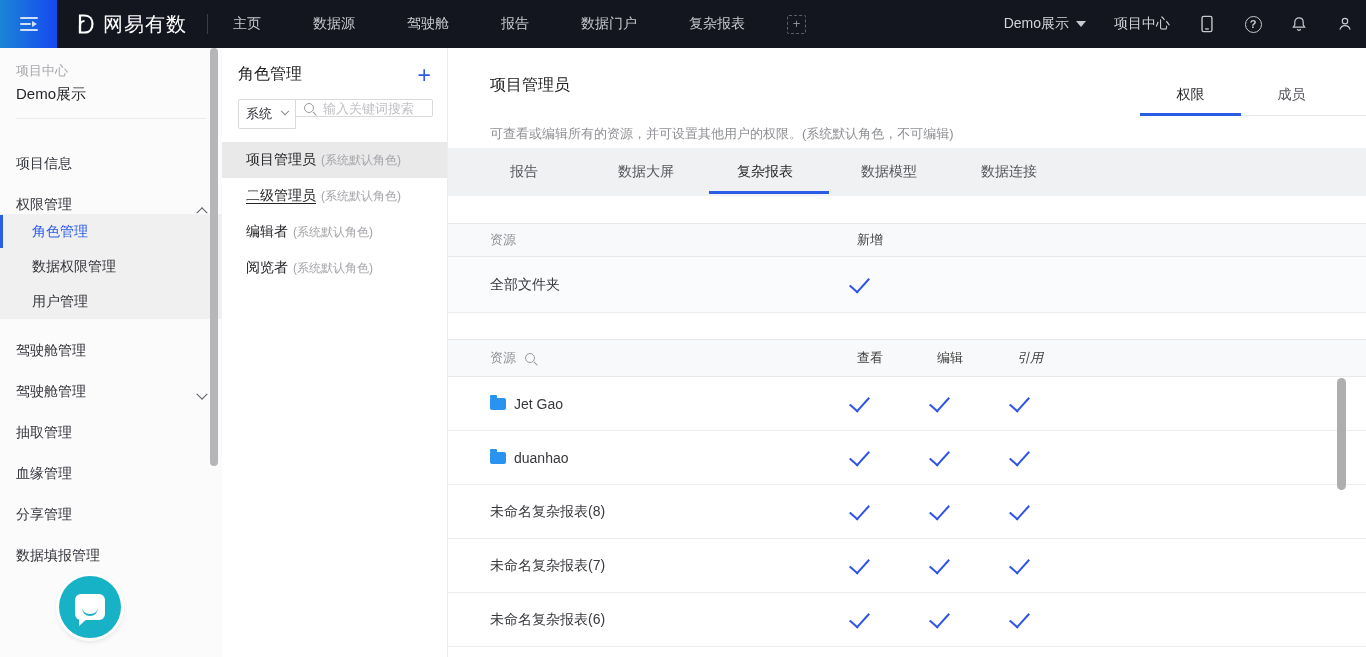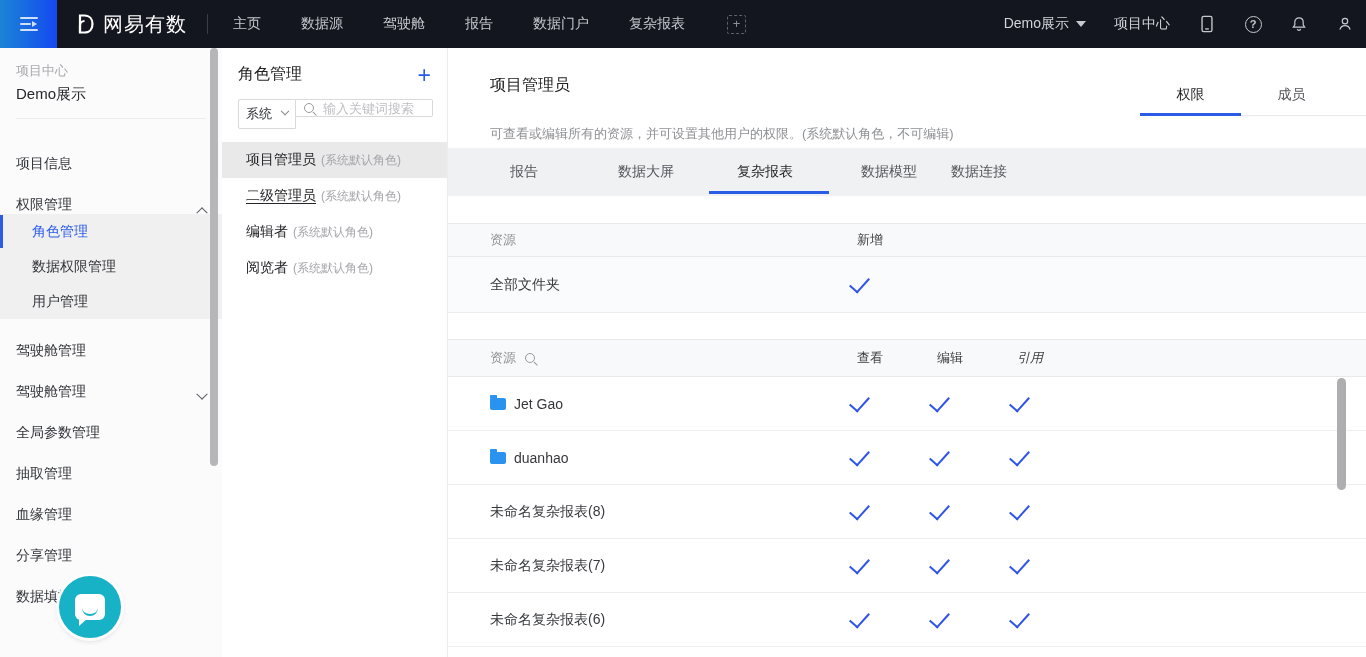--- a/index.html
+++ b/index.html
@@ -13,21 +13,21 @@
   .ham-lines{display:flex;flex-direction:column;gap:4px;}
   .ham-lines i{display:block;height:2px;border-radius:1px;background:#cfe0fa;}
   .ham-lines i:nth-child(1),.ham-lines i:nth-child(3){width:18px;}
   .ham-lines i:nth-child(2){width:11px;position:relative;}
   .ham-lines i:nth-child(2)::after{content:"";position:absolute;right:-6px;top:-2px;border-left:5px solid #cfe0fa;
     border-top:3px solid transparent;border-bottom:3px solid transparent;}
   .brand{display:flex;align-items:center;margin-left:15px;color:#fff;}
   .brand svg{display:block;}
   .brand-name{font-size:20px;font-weight:normal;color:#fff;margin-left:7px;letter-spacing:1px;}
   .nav-divider{width:1px;height:20px;background:#3a3e49;margin:0 0 0 20px;}
-  .nav-items{display:flex;align-items:center;margin-left:25px;gap:40px;}
+  .nav-items{display:flex;align-items:center;margin-left:25px;gap:52px;}
   .nav-item{color:#c7c9cf;font-size:14px;cursor:pointer;white-space:nowrap;}
   .nav-add{width:17px;height:17px;margin-left:42px;border:1px dashed #5c6069;border-radius:2px;
     color:#8d919b;font-size:13px;line-height:16px;text-align:center;cursor:pointer;}
   .nav-right{margin-left:auto;display:flex;align-items:center;margin-right:12px;}
   .ws-switch{display:flex;align-items:center;gap:7px;color:#d2d4d9;font-size:14px;cursor:pointer;}
   .caret-down{width:0;height:0;border-left:5px solid transparent;border-right:5px solid transparent;border-top:6px solid #c7c9cf;}
   .proj-center{color:#d2d4d9;font-size:14px;margin-left:28px;cursor:pointer;}
   .nav-icon{width:18px;height:18px;margin-left:28px;display:flex;align-items:center;justify-content:center;cursor:pointer;}
   .nav-icon svg{display:block;}
   .help-circ{width:15px;height:15px;border:1.5px solid #c7c9cf;border-radius:50%;color:#c7c9cf;font-size:11px;
@@ -201,23 +201,20 @@
         </div>
       </div>
       <div class="m-item">
         <span>驾驶舱管理</span>
       </div>
       <div class="m-item">
         <span>驾驶舱管理</span>
         <span class="chev down"></span>
       </div>
       <div class="m-item">
-        <span>全局参数管理</span>
-      </div>
-      <div class="m-item">
         <span>抽取管理</span>
       </div>
       <div class="m-item">
         <span>血缘管理</span>
       </div>
       <div class="m-item">
         <span>分享管理</span>
       </div>
       <div class="m-item">
         <span>数据填报管理</span>
@@ -267,21 +264,21 @@
       <div class="view-tab active">权限</div>
       <div class="view-tab">成员</div>
     </div>
     <p class="main-desc">可查看或编辑所有的资源，并可设置其他用户的权限。(系统默认角色，不可编辑)</p>
 
     <div class="res-strip">
       <span class="res-tab" style="left:62px">报告</span>
       <span class="res-tab" style="left:170px">数据大屏</span>
       <span class="res-tab active" style="left:289px">复杂报表</span>
       <span class="res-tab" style="left:413px">数据模型</span>
-      <span class="res-tab" style="left:503px">数据连接</span>
+      <span class="res-tab" style="left:533px">数据连接</span>
       <span class="res-underline"></span>
     </div>
 
     <div class="tbl tbl1">
       <div class="tbl-head">
         <span class="h-res">资源</span>
         <span class="h-col col-1">新增</span>
       </div>
       <div class="trow">
         <span class="r-name">全部文件夹</span>

